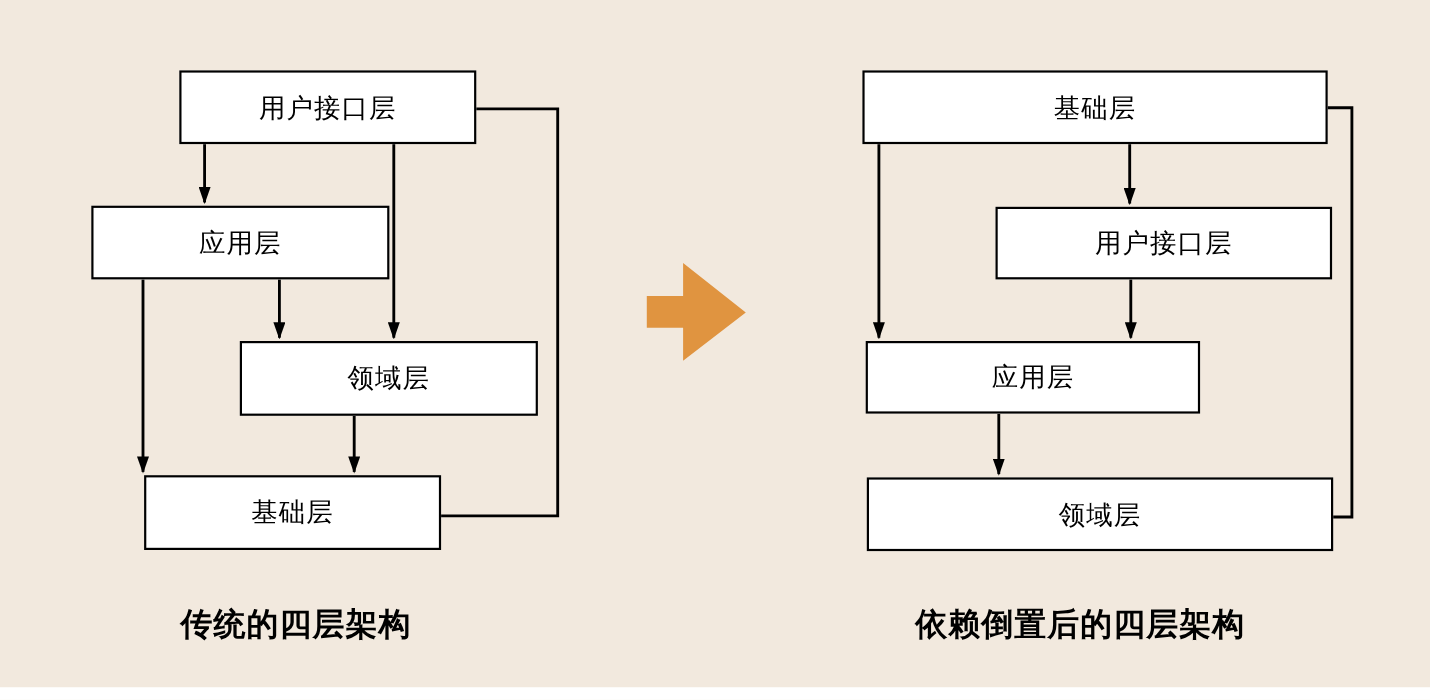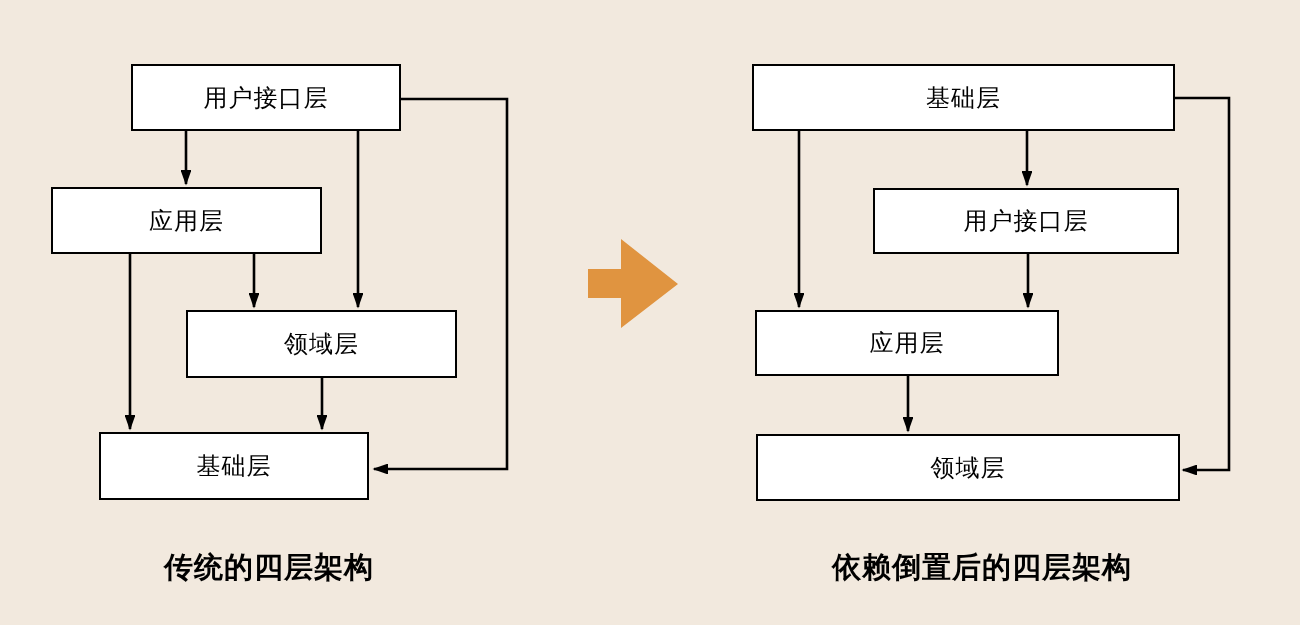--- a/index.html
+++ b/index.html
@@ -41,20 +41,21 @@
   }
   .marker-fill { fill: var(--connector, #000); }
   .transform-arrow { fill: var(--accent-arrow, #E09440); }
   .box {
     position: absolute;
     background: var(--box-fill, #fff);
     border: 2.5px solid var(--box-border, #000);
     display: flex;
     align-items: center;
     justify-content: center;
+    margin-left: 32px;
   }
   .box-label {
     font-size: 24px;
     color: var(--text, #000);
     letter-spacing: 1px;
     white-space: nowrap;
   }
   .caption {
     position: absolute;
     width: 400px;

